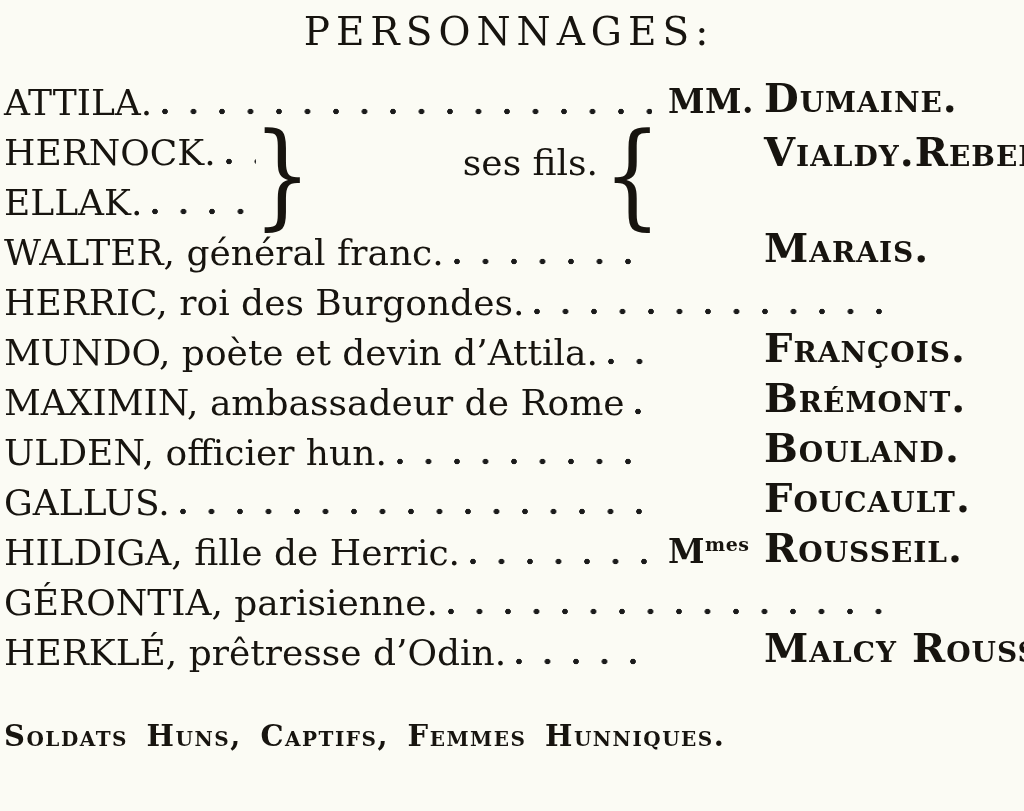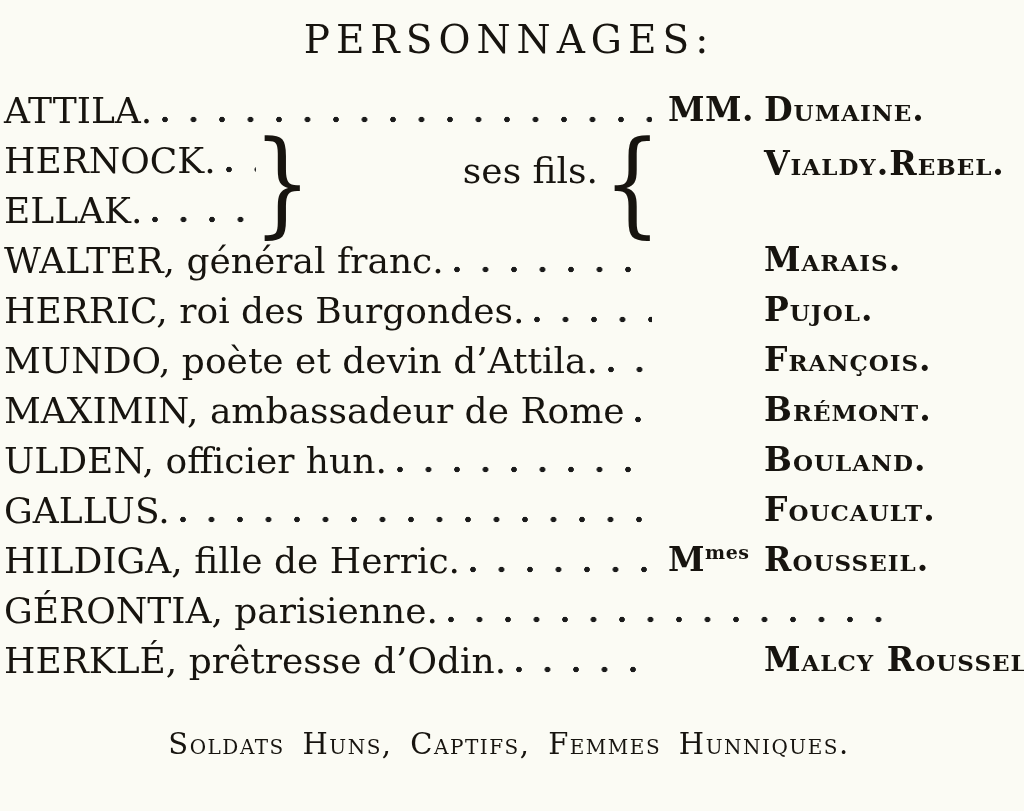--- a/index.html
+++ b/index.html
@@ -3,21 +3,21 @@
 <meta charset="utf-8">
 <style>
   html, body { margin:0; padding:0; }
   body {
     width:1024px; height:811px;
     background:#fbfbf4;
     color:#17140f;
     font-family:"DejaVu Serif", "Liberation Serif", serif;
     overflow:hidden;
   }
-  .page { padding:14px 10px 0 4px; }
+  .page { padding:6px 10px 0 4px; }
 
   .title {
     text-align:center;
     font-size:39px;
     letter-spacing:6px;
     line-height:1.15;
     padding-top:4px;
     margin-bottom:20px;
     white-space:nowrap;
   }
@@ -43,21 +43,21 @@
     flex:none; width:96px;
     font-size:33px; line-height:1.15;
     padding-bottom:4px;
     font-weight:600;
     letter-spacing:0.5px;
     white-space:nowrap;
   }
   .prefix sup { font-size:19px; vertical-align:super; line-height:0; }
   .actor {
     flex:none; width:250px;
-    font-size:33px; line-height:1.15;
+    font-size:40px; line-height:1.15;
     padding-bottom:4px;
     font-variant:small-caps;
     font-weight:600;
     letter-spacing:1px;
     white-space:nowrap;
   }
 
   
   .group { display:flex; height:100px; }
   .group-left { flex:1 1 auto; position:relative; }
@@ -77,24 +77,24 @@
     position:absolute;
     left:296px; right:70px;
     top:18px; height:48px;
     display:flex; align-items:flex-end;flex-direction:column;
   }
   .group-prefix { flex:none; width:96px; }
   .group-actors { flex:none; width:250px; display:flex; flex-direction:row; }
   .group-actors .actor { width:auto; height:50px; display:flex; align-items:flex-end; }
 
   .caption {
-    text-align:center;
+    text-align:left;
     margin-top:44px;
     font-size:29px;
-    font-weight:400;
+    font-weight:700;
     font-variant:small-caps;
     letter-spacing:1.5px;
     word-spacing:7px;
     white-space:nowrap;
   }
 </style>
 </head>
 <body>
 
 <div class="page">
@@ -138,21 +138,20 @@
       <span class="char">WALTER, général franc.</span>
       <span class="leader"></span>
       <span class="prefix"></span>
       <span class="actor">Marais.</span>
     </div>
 
     <div class="row">
       <span class="char">HERRIC, roi des Burgondes.</span>
       <span class="leader"></span>
       <span class="prefix"></span>
-      <span class="actor">Pujol.</span>
     </div>
 
     <div class="row">
       <span class="char">MUNDO, poète et devin d’Attila.</span>
       <span class="leader"></span>
       <span class="prefix"></span>
       <span class="actor">François.</span>
     </div>
 
     <div class="row">

